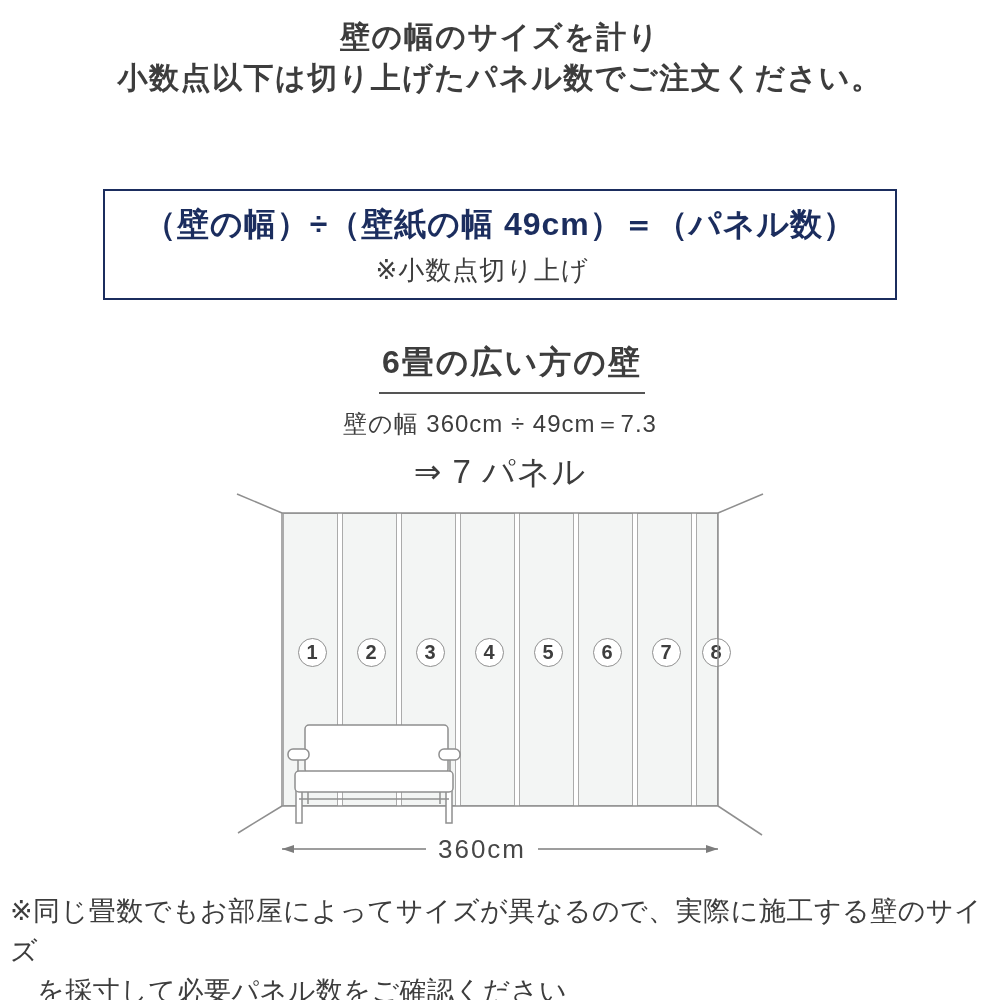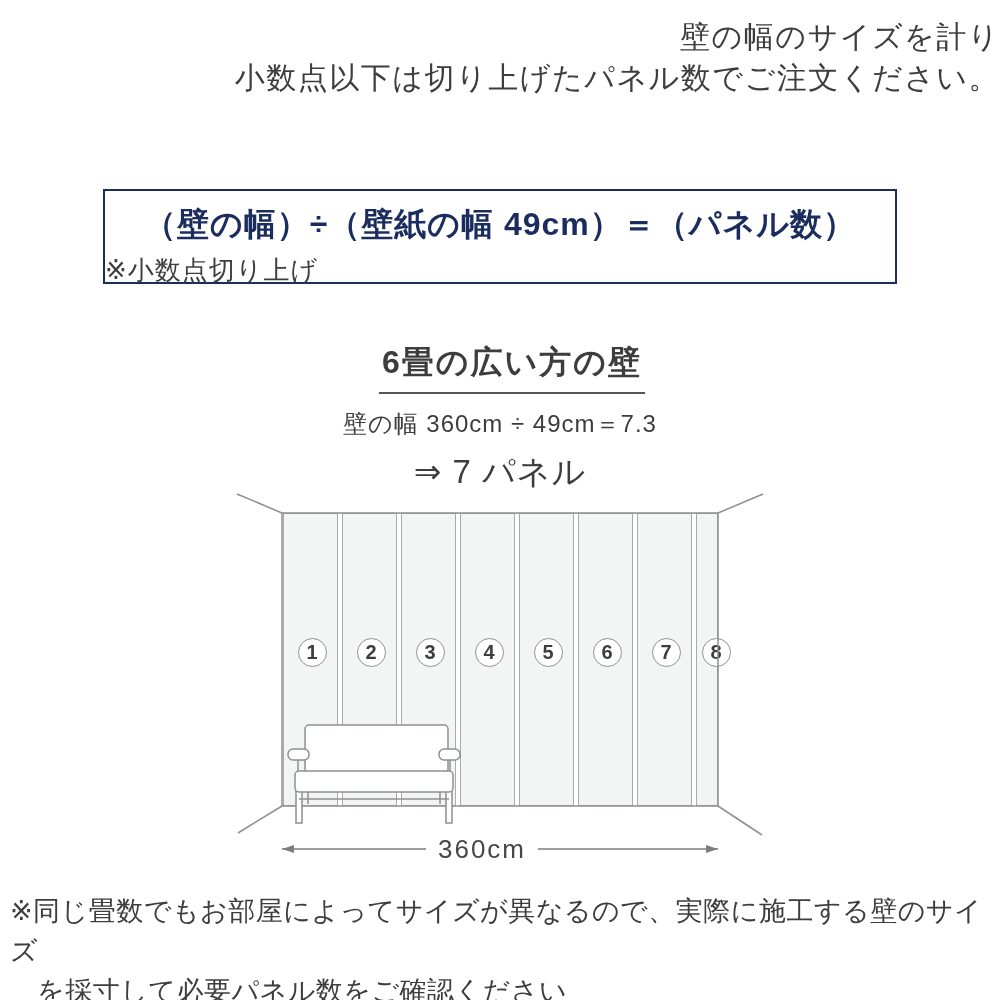--- a/index.html
+++ b/index.html
@@ -5,28 +5,28 @@
   :root{
     --navy:#1b2d5e;
     --text:#3d3d3d;
     --line:#8f8f8f;
     --panel-fill:#f3f5f4;
   }
   *{margin:0;padding:0;box-sizing:border-box;}
   html,body{width:1000px;height:1000px;background:#fff;overflow:hidden;}
   body{position:relative;font-family:"Liberation Sans","DejaVu Sans",sans-serif;color:var(--text);}
 
-  .intro{position:absolute;top:16px;left:0;width:1000px;text-align:right;
-         font-size:30px;line-height:41px;font-weight:400;letter-spacing:1.5px;}
+  .intro{position:absolute;top:16px;left:0;width:1000px;text-align:center;
+         font-size:30px;line-height:41px;font-weight:700;letter-spacing:1.5px;}
 
-  .formula-box{position:absolute;left:103px;top:189px;width:794px;height:95px;
+  .formula-box{position:absolute;left:103px;top:189px;width:794px;height:111px;
                border:2px solid var(--navy);background:#fff;}
   .formula{margin-top:12px;text-align:center;font-size:32px;font-weight:bold;
            color:var(--navy);letter-spacing:1px;}
-  .formula-note{margin-top:6px;text-align:left;padding-right:36px;font-size:26px;
+  .formula-note{margin-top:6px;text-align:center;padding-right:36px;font-size:26px;
                 color:var(--text);letter-spacing:1px;}
 
   .heading-wrap{position:absolute;top:341px;left:0;width:1000px;text-align:center;}
   .heading{display:inline-block;font-size:32px;font-weight:bold;letter-spacing:2px;
            padding:0 3px 7px 3px;border-bottom:2.5px solid #555;margin-left:24px;}
 
   .calc-line{position:absolute;left:0;width:1000px;text-align:center;letter-spacing:1px;}
   .calc-1{top:408px;font-size:24px;}
   .calc-2{top:450px;font-size:33px;}
 

